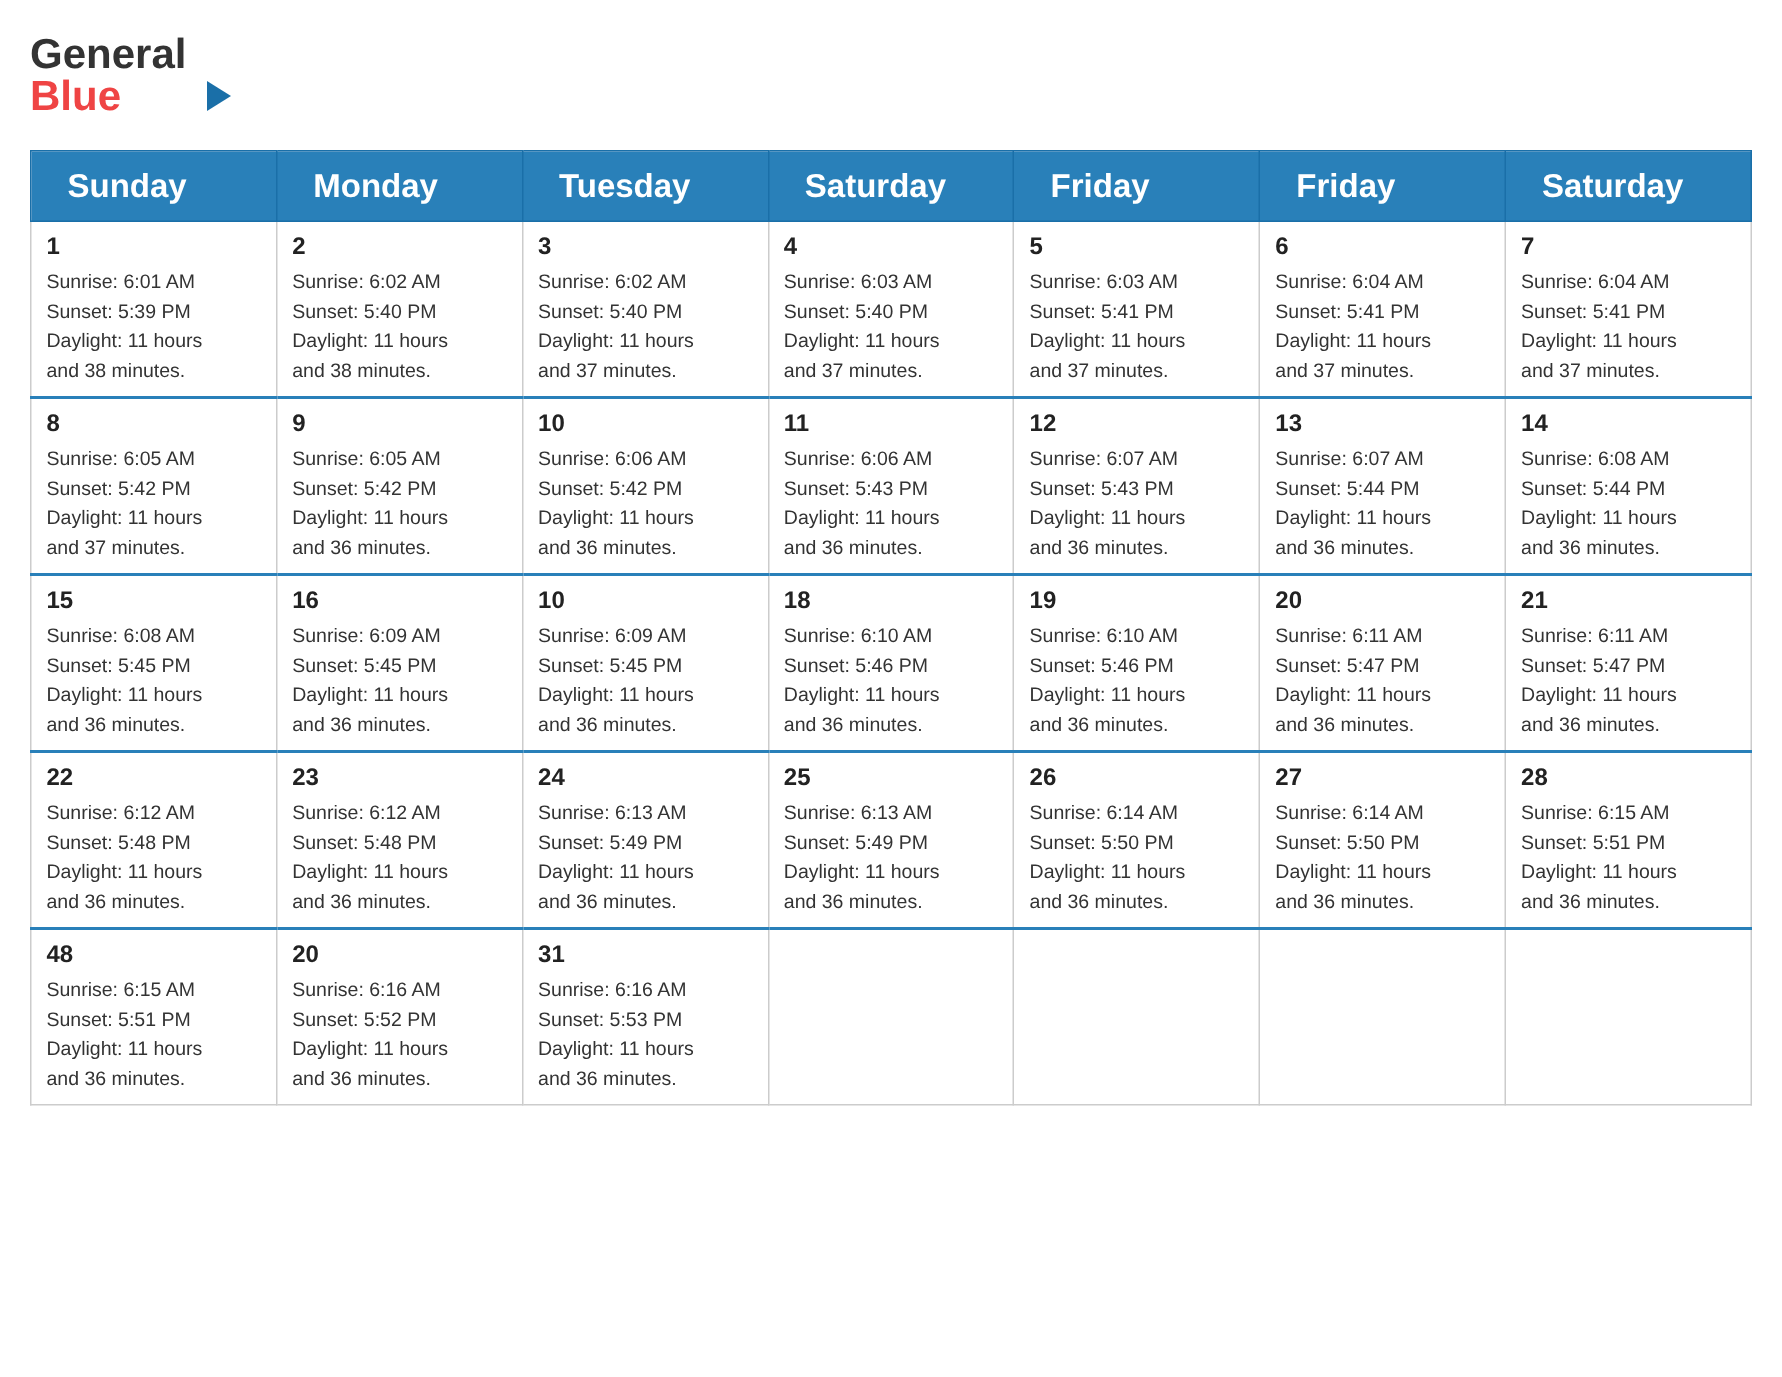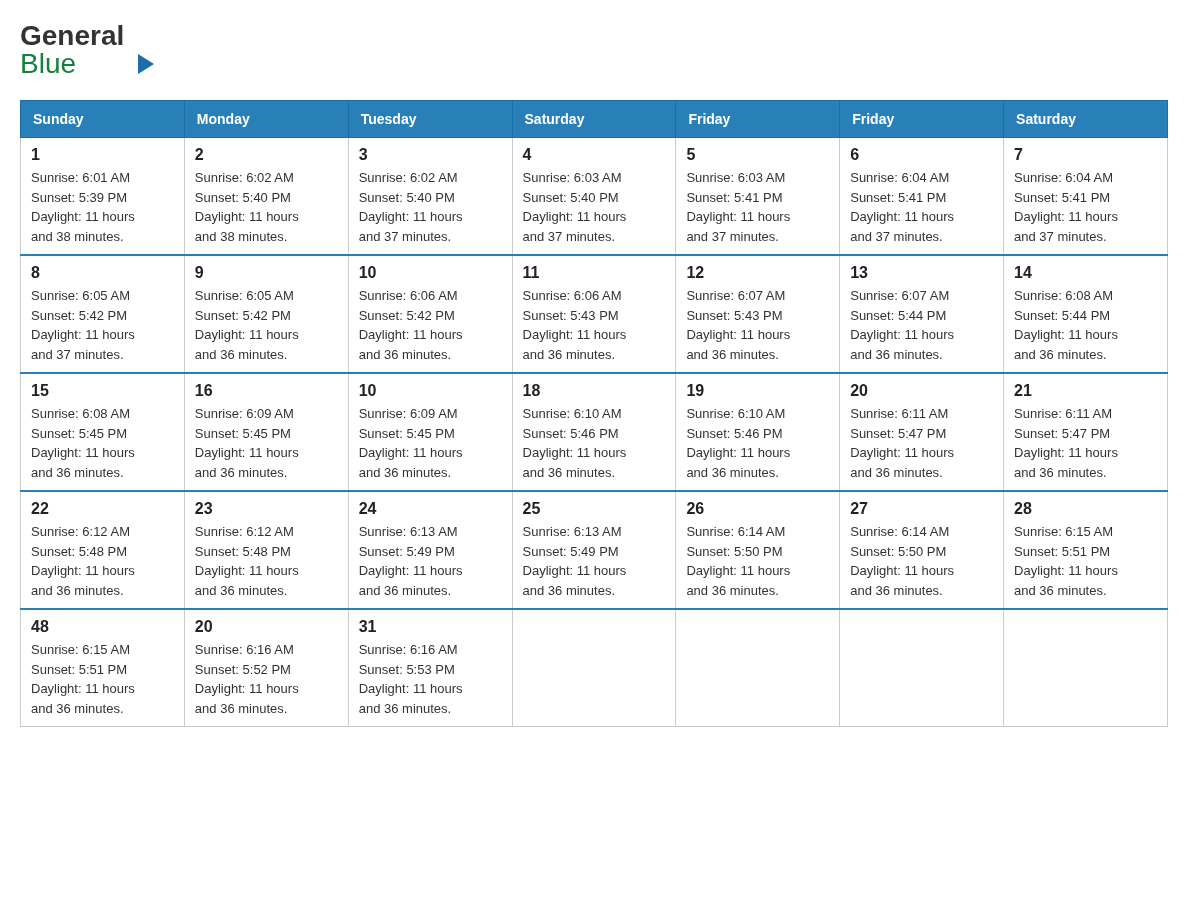--- a/index.html
+++ b/index.html
@@ -35,22 +35,22 @@
       color: #555;
     }
     .calendar {
       width: 100%;
       border-collapse: collapse;
       border: 1px solid #aaa;
     }
     .calendar th {
       background-color: #2980b9;
       color: #fff;
-      font-size: 14px;
-      padding: 10px 12px;
+      font-size: 22px;
+      padding: 10px 24px;
       text-align: left;
       border: 1px solid #1a6fa8;
     }
     .calendar td {
       vertical-align: top;
       padding: 8px 10px;
       font-size: 13.5px;
       color: #333;
       border: 1px solid #ccc;
       width: 14.28%;
@@ -84,21 +84,21 @@
 <div class="header">
   <div class="logo">
     <div style="display:flex; align-items:flex-end;">
       <span style="font-size:28px; font-weight:bold; color:#333; font-family:Arial,sans-serif;">General</span>
       <span style="display:inline-block; width:0; height:0; border-left:12px solid transparent; border-top:0px solid transparent; border-bottom:0px solid transparent; border-right:0; margin-left:2px; position:relative; top:2px;">
         <svg width="16" height="20" viewBox="0 0 16 20">
             <polygon points="0,0 16,10 0,20" fill="#1a6fa8"></polygon>
           </svg>
       </span>
     </div>
-    <div style="font-size:28px; font-weight:normal; color:#15803d; margin-top:-4px;">Blue</div>
+    <div style="font-size:28px; font-weight:bold; color:#ef4444; margin-top:-4px;">Blue</div>
   </div>
   <div class="title-block">
     <div class="month-title"></div>
     <div class="location-title"></div>
   </div>
 </div>
 
 <table class="calendar">
   <thead>
     <tr>

